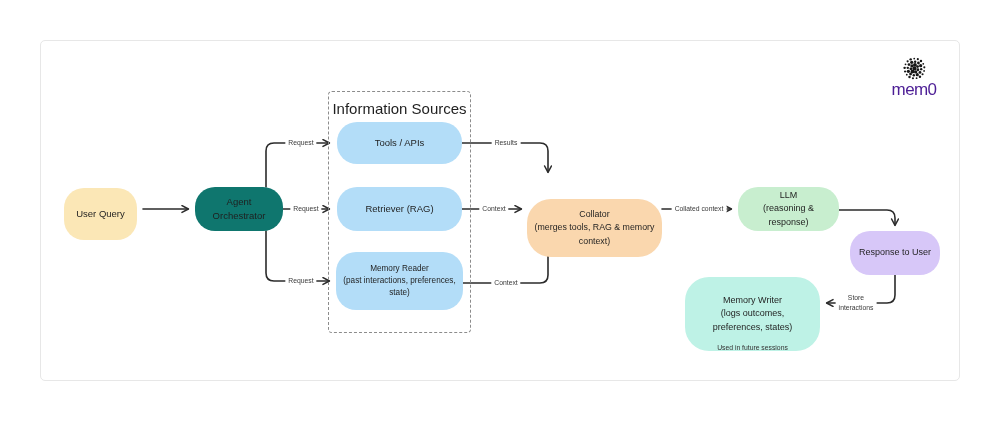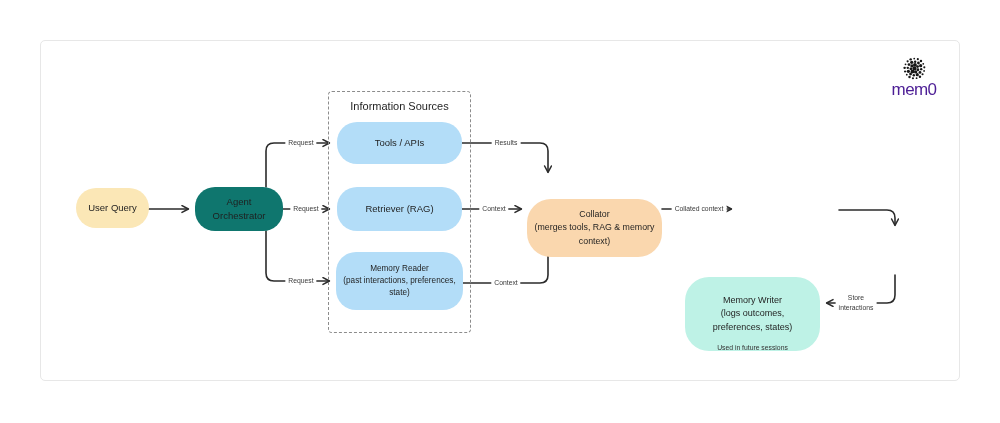--- a/index.html
+++ b/index.html
@@ -40,21 +40,21 @@
   .dashed-group {
     position: absolute;
     left: 328px; top: 91px; width: 143px; height: 242px;
     border: 1.3px dashed #8c8c8c;
     border-radius: 4px;
   }
   .dashed-group .group-title {
     position: absolute;
     left: 0; top: 8px; width: 100%;
     text-align: center;
-    font-size: 11px;
+    font-size: 15px;
     color: #1f1f1f;
   }
 
   .elabel {
     position: absolute;
     transform: translate(-50%, -50%);
     background: #ffffff;
     color: #3a3a3a;
     font-size: 6.8px;
     line-height: 1.5;
@@ -106,37 +106,40 @@
       <path d="M 662 209 H 731" marker-end="url(#arrow)"></path>
       <path d="M 839 210 H 887 Q 895 210 895 218 V 225" marker-end="url(#arrow)"></path>
       <path d="M 895 275 V 295 Q 895 303 887 303 H 827" marker-end="url(#arrow)"></path>
     </g>
   </svg>
 
   <div class="dashed-group">
     <div class="group-title">Information Sources</div>
   </div>
 
-  <div class="node" style="left: 76px; top: 188px; width: 73px; height: 40px; background: rgb(251, 231, 182);">User Query</div>
+  <div class="node" style="left: 64px; top: 188px; width: 73px; height: 52px; background: rgb(251, 231, 182);">User Query</div>
 
   <div class="node" style="left: 195px; top: 187px; width: 88px; height: 44px; background: #0f766e;">Agent Orchestrator</div>
 
   <div class="node" style="left: 337px; top: 122px; width: 125px; height: 42px; background: rgb(179, 221, 248);">Tools / APIs</div>
 
   <div class="node" style="left: 337px; top: 187px; width: 125px; height: 44px; background: rgb(179, 221, 248);">Retriever (RAG)</div>
 
   <div class="node small-text" style="left: 336px; top: 252px; width: 127px; height: 58px; background: rgb(179, 221, 248); text-align: center;">Memory Reader
 (past interactions, preferences,
 state)</div>
 
   <div class="node mid-text" style="left: 527px; top: 179px; width: 135px; height: 58px; border-radius: 24px; background: rgb(250, 215, 174);">Collator
 (merges tools, RAG &amp; memory
 context)</div>
 
+  <div class="node sub-text" style="left: 738px; top: 187px; width: 101px; height: 44px; background: rgb(200, 238, 207);">LLM
+(reasoning &amp; response)</div>
 
+  <div class="node sub-text" style="left: 850px; top: 231px; width: 90px; height: 44px; background: rgb(215, 199, 248);">Response to User</div>
 
   <div class="node sub-text" style="left: 685px; top: 277px; width: 135px; height: 74px; border-radius: 24px; background: rgb(190, 242, 230);">Memory Writer
 (logs outcomes,
 preferences, states)</div>
 
   <div class="elabel" style="left:301px; top:143px;">Request</div>
   <div class="elabel" style="left:306px; top:209px;">Request</div>
   <div class="elabel" style="left:301px; top:281px;">Request</div>
   <div class="elabel" style="left:506px; top:143px;">Results</div>
   <div class="elabel" style="left:494px; top:209px;">Context</div>

